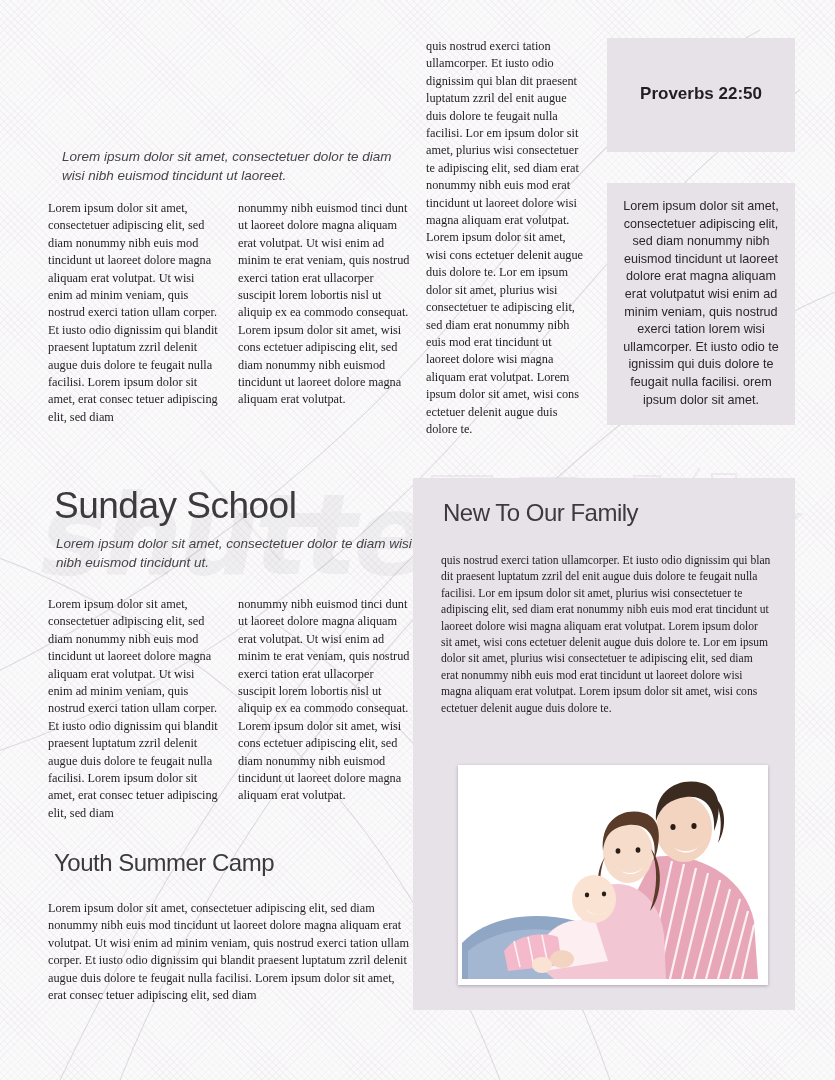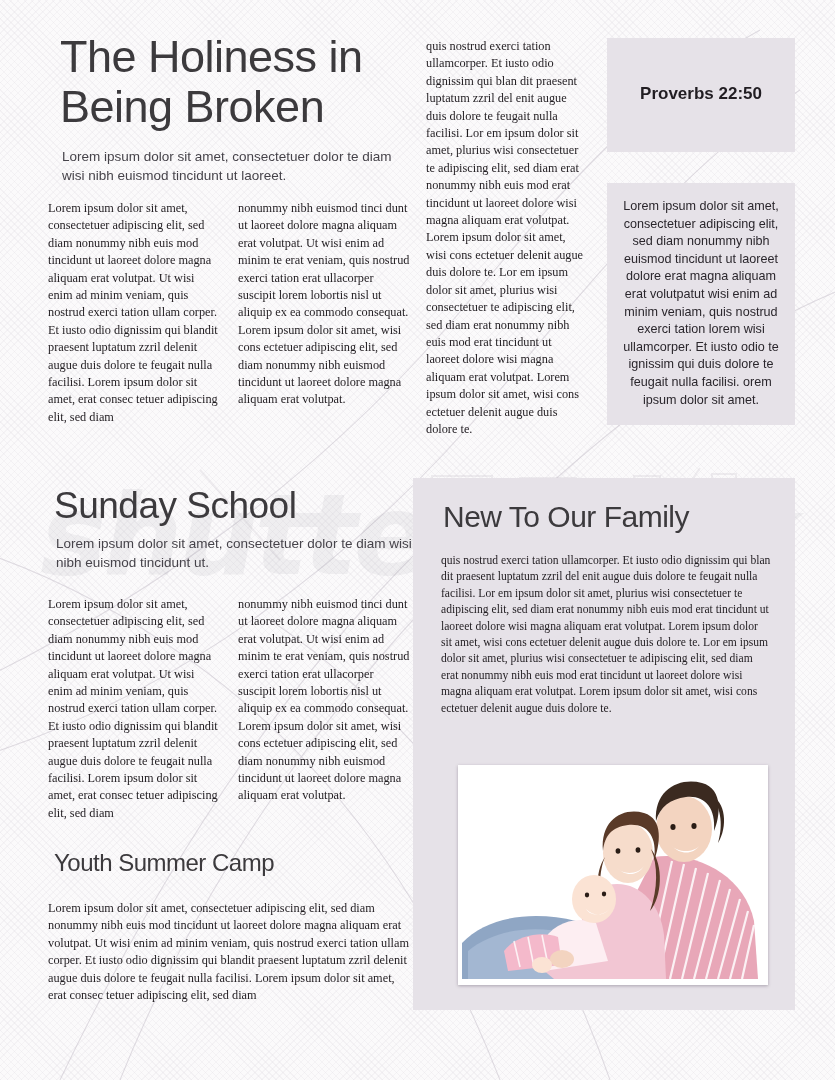--- a/index.html
+++ b/index.html
@@ -43,21 +43,21 @@
   }
   .head-big{
     font-family:"Liberation Sans", sans-serif;
     font-weight:400;
     color:#3c3a3d;
     letter-spacing:-.5px;
     line-height:1.12;
   }
   .deck{
     font-family:"Liberation Sans", sans-serif;
-    font-weight:400;
+    font-style:italic;font-weight:400;
     font-size:13.5px;line-height:19px;
     color:#46434a;
   }
 
   
   .lead-title{
     position:absolute;left:60px;top:32px;width:355px;
     font-size:45px;
     z-index:4;
   }
@@ -106,21 +106,21 @@
   }
 
   
   .panel{
     position:absolute;left:413px;top:478px;width:382px;height:532px;
     background:#e6e2e8;
     z-index:2;
   }
   .family-title{
     position:absolute;left:443px;top:500px;width:340px;
-    font-size:30px;
+    font-size:24px;
     z-index:4;
   }
   .family-body{
     position:absolute;left:441px;top:553px;width:330px;
     z-index:4;
     font-size:11.6px;line-height:16.4px;
   }
   .photo{
     position:absolute;left:458px;top:765px;width:310px;height:220px;
     background:#fff;
@@ -175,21 +175,20 @@
       <rect x="712" y="474" width="24" height="44"></rect>
       <circle cx="762" cy="492" r="11"></circle>
       <path d="M 200 470 L 280 560"></path>
       <path d="M 700 468 L 640 556"></path>
     </g>
     <text x="757" y="498" font-family="'Liberation Sans',sans-serif" font-size="13" fill="#cfc9d2">R</text>
   </svg>
 
   <div class="wm wm-text">shutterstock</div>
 
-  <div class="head-big lead-title">The Holiness in Being Broken</div>
 
   <div class="deck lead-deck">Lorem ipsum dolor sit amet, consectetuer dolor te diam wisi nibh euismod tincidunt ut laoreet.</div>
 
   <div class="serif-body col col-a">Lorem ipsum dolor sit amet, consectetuer adipiscing elit, sed diam nonummy nibh euis mod tincidunt ut laoreet dolore magna aliquam erat volutpat. Ut wisi enim ad minim veniam, quis nostrud exerci tation ullam corper. Et iusto odio dignissim qui blandit praesent luptatum zzril delenit augue duis dolore te feugait nulla facilisi. Lorem ipsum dolor sit amet, erat consec tetuer adipiscing elit, sed diam</div>
 
   <div class="serif-body col col-b">nonummy nibh euismod tinci dunt ut laoreet dolore magna aliquam erat volutpat. Ut wisi enim ad minim te erat veniam, quis nostrud exerci tation erat ullacorper suscipit lorem lobortis nisl ut aliquip ex ea commodo consequat. Lorem ipsum dolor sit amet, wisi cons ectetuer adipiscing elit, sed diam nonummy nibh euismod tincidunt ut laoreet dolore magna aliquam erat volutpat.</div>
 
   <div class="serif-body col col-c">quis nostrud exerci tation ullamcorper. Et iusto odio dignissim qui blan dit praesent luptatum zzril del enit augue duis dolore te feugait nulla facilisi. Lor em ipsum dolor sit amet, plurius wisi consectetuer te adipiscing elit, sed diam erat nonummy nibh euis mod erat tincidunt ut laoreet dolore wisi magna aliquam erat volutpat. Lorem ipsum dolor sit amet, wisi cons ectetuer delenit augue duis dolore te. Lor em ipsum dolor sit amet, plurius wisi consectetuer te adipiscing elit, sed diam erat nonummy nibh euis mod erat tincidunt ut laoreet dolore wisi magna aliquam erat volutpat.  Lorem ipsum dolor sit amet, wisi cons ectetuer delenit augue duis dolore te.</div>
 
   <div class="sbox verse-box">

